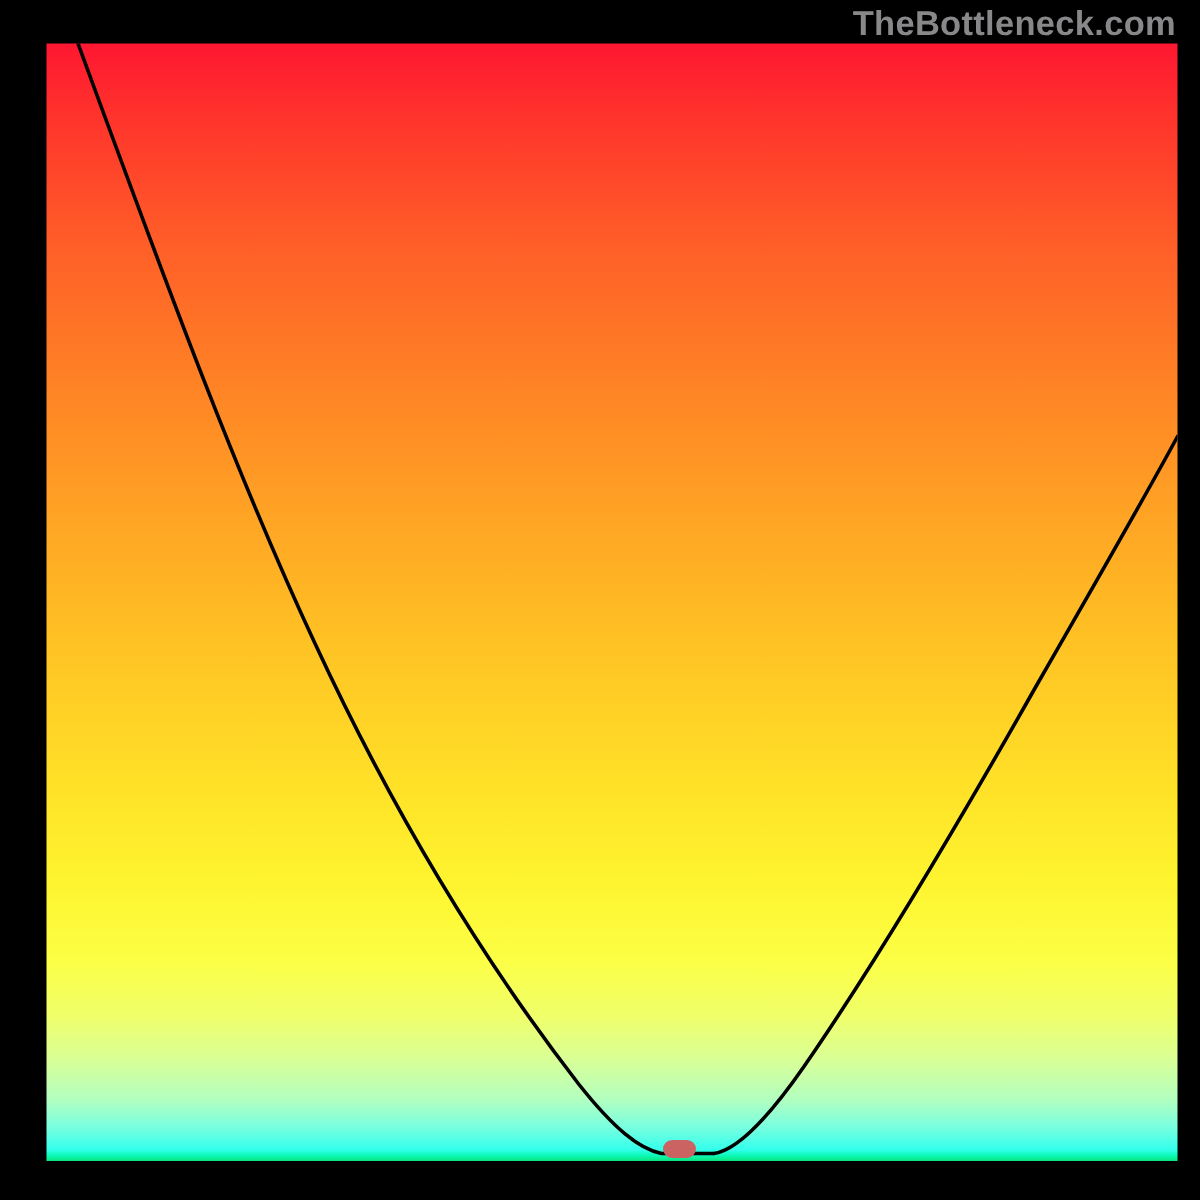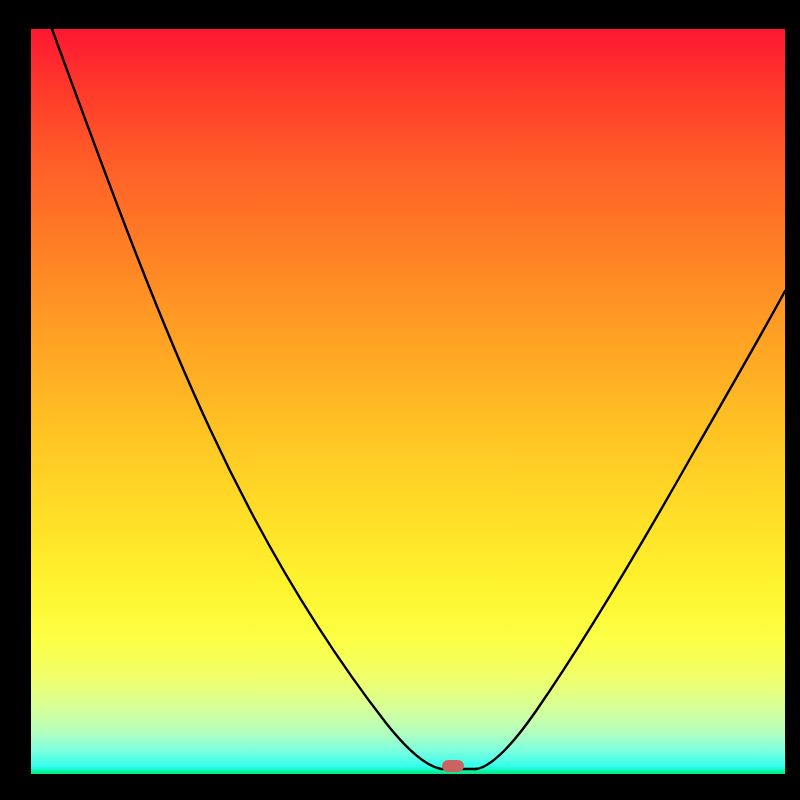--- a/index.html
+++ b/index.html
@@ -71,20 +71,21 @@
     border-radius: 7px;
     width: 22px;
     height: 12px;
     background: #cb6363;
   }
 </style>
 </head>
 <body>
 <div class="container">
 
+  <div class="watermark">TheBottleneck.com</div>
 
   <div class="plot-area">
     <svg class="curve" viewBox="0 0 754 745" preserveAspectRatio="none">
 
       <path d="M 21 0
                C 85 175, 130 295, 179 400
                C 230 510, 290 610, 355 694
                C 378 723, 395 737, 410 740
                L 445 740"></path>
 

